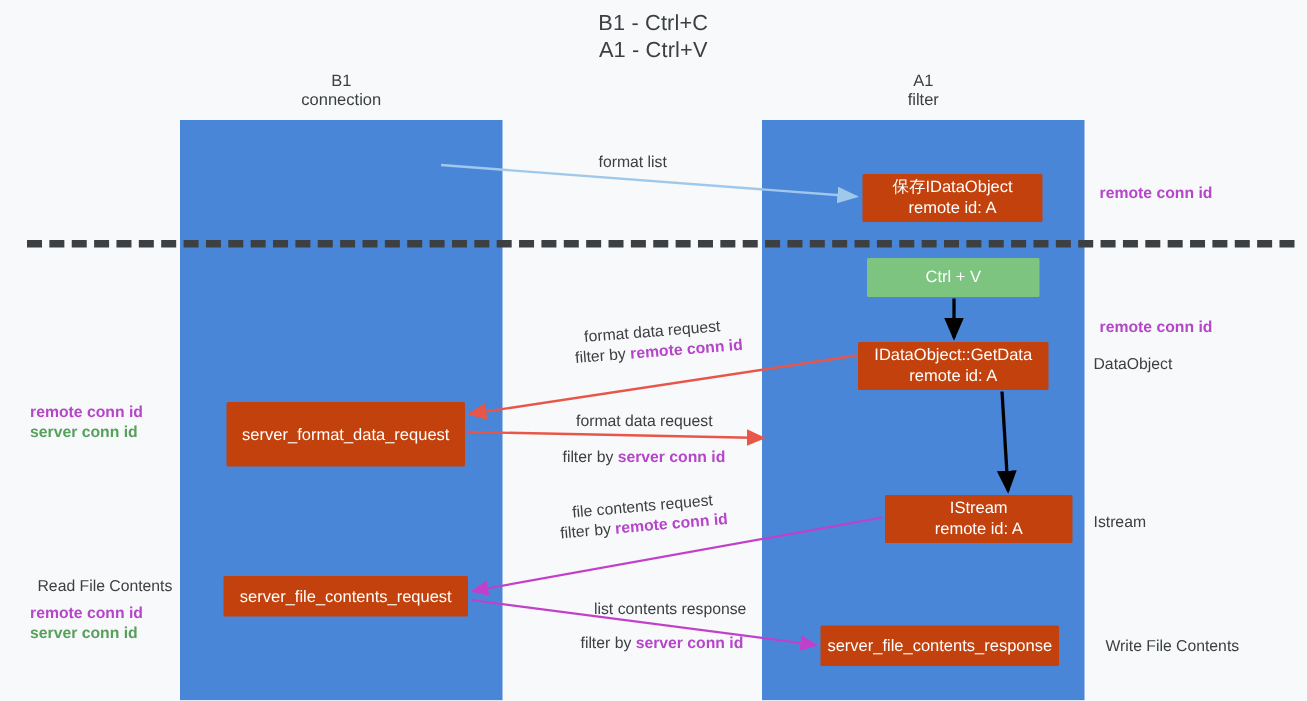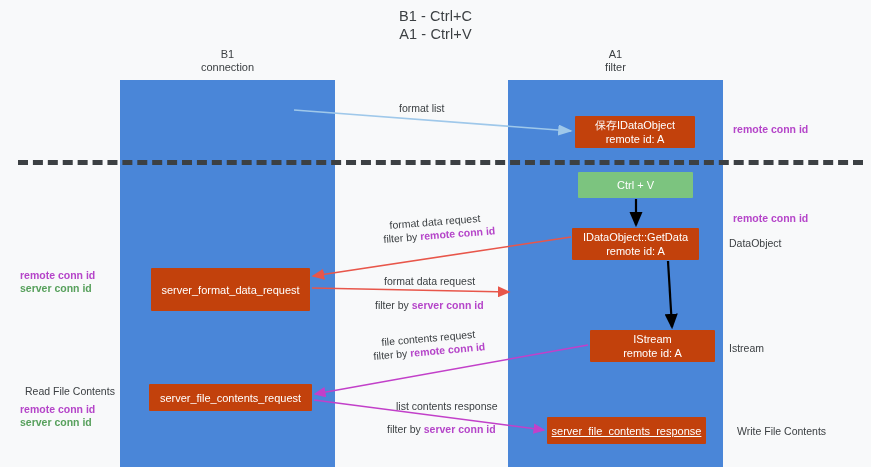--- a/index.html
+++ b/index.html
@@ -64,21 +64,21 @@
   .node .ln { display: block; white-space: nowrap; }
 
   #n-ctrlc   { left: 162px; top: 94px;  width: 131px; height: 28px; }
   #n-savedo  { left: 575px; top: 116px; width: 120px; height: 32px; }
   #n-ctrlv   { left: 578px; top: 172px; width: 115px; height: 26px; }
   #n-getdata { left: 572px; top: 228px; width: 127px; height: 32px; }
   #n-sfdreq  { left: 151px; top: 268px; width: 159px; height: 43px; text-align: center; }
   #n-sfdresp { left: 512px; top: 279px; width: 158px; height: 27px; }
   #n-istream { left: 590px; top: 330px; width: 125px; height: 32px; }
   #n-sfcreq  { left: 149px; top: 384px; width: 163px; height: 27px; }
-  #n-sfcresp { left: 547px; top: 417px; width: 159px; height: 27px; text-decoration: underline; }
+  #n-sfcresp { left: 547px; top: 417px; width: 159px; height: 27px; }
 
   .sidelabel {
     position: absolute;
     font-size: 10.5px;
     line-height: 14px;
     white-space: nowrap;
   }
   .sidelabel.purple { color: #b545c9; font-weight: bold; }
   .sidelabel.green  { color: #57a05c; font-weight: bold; }
   .sidelabel.plain  { color: #3c4043; text-align: center; }

